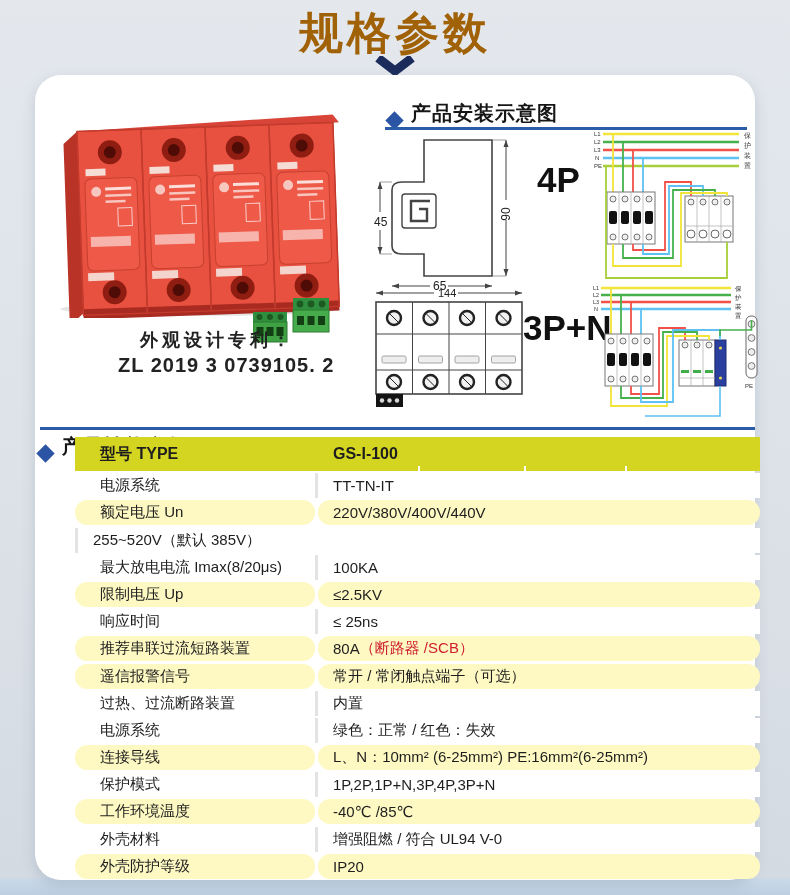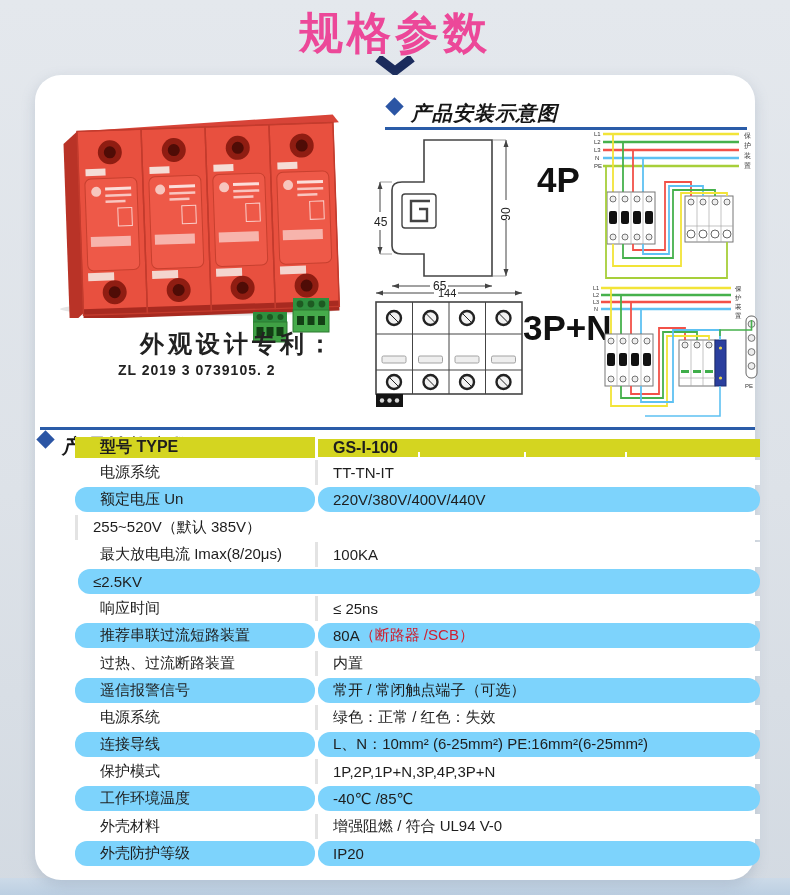--- a/index.html
+++ b/index.html
@@ -2,47 +2,47 @@
 <html><head>
 <meta charset="utf-8">
 <style>
   * { margin:0; padding:0; box-sizing:border-box; }
   html,body { width:790px; height:895px; overflow:hidden; }
   body { font-family:"Liberation Sans","DejaVu Sans",sans-serif; position:relative;
          background:linear-gradient(180deg,#e4e8ed 0%,#dde2e8 55%,#d3dae2 100%); }
   .bottom-strip { position:absolute; left:0; top:878px; width:790px; height:17px;
                   background:linear-gradient(180deg,#ccdaE8,#bccfe2); }
   .page-title { position:absolute; top:4px; left:0; width:790px; text-align:center;
-                font-size:44px; font-weight:bold; letter-spacing:4px; color:#ec4899; }
+                font-size:44px; font-weight:bold; letter-spacing:4px; color:#a16207; }
   .title-chevron { position:absolute; top:56px; left:375px; }
   .card { position:absolute; left:35px; top:75px; width:720px; height:805px;
           background:#fff; border-radius:26px; box-shadow:0 5px 14px rgba(110,130,155,.28); }
   
-  .sec-head { position:absolute; display:flex; align-items:flex-start; gap:10px;font-style:italic; }
+  .sec-head { position:absolute; display:flex; align-items:flex-end; gap:10px; }
   .diamond { width:13px; height:13px; background:#2b55a4; transform:rotate(45deg); flex:0 0 13px; }
   .sec-title { font-size:20px; font-weight:700; color:#161616; letter-spacing:1px; }
   .sec-line { position:absolute; height:3px; background:#2a5ca8; }
   
   .patent { position:absolute; left:118px; top:328px; color:#222; }
-  .patent .l1 { font-size:24px; font-weight:700; letter-spacing:4px; padding-left:22px; }
-  .patent .l2 { font-size:14px; font-weight:700; letter-spacing:1px; margin-top:2px; }
+  .patent .l1 { font-size:18px; font-weight:700; letter-spacing:4px; padding-left:22px; }
+  .patent .l2 { font-size:20px; font-weight:700; letter-spacing:1px; margin-top:2px; }
   
   .pole-label { position:absolute; font-size:35px; font-weight:700; color:#111; }
   
   .spec-table { position:absolute; left:75px; top:437px; width:685px; }
   .trow { display:flex; height:25px; margin-bottom:2.2px; align-items:stretch; }
   .tcell { display:flex; align-items:center; font-size:15px; font-weight:400; color:#1e1e1e; }
   .tcell.lab { width:240px; padding-left:25px; flex:0 0 240px; }
   .tcell.val { flex:1 1 auto; padding-left:15px; }
   .gap { width:3px; flex:0 0 3px; }
   .trow.white .tcell { background:#fff; }
   .trow.white .gap { background:#e3e3e3; }
-  .trow.gray .tcell { background:#7dd3fc;border-radius:12px; }
+  .trow.gray .tcell { background:#fef9c3;border-radius:12px; }
   .trow.gray .gap { background:#fff; }
-  .trow.head { height:21px;align-items:center; }
+  .trow.head { height:34px; }
   .trow.head .tcell { background:#d4d520; font-weight:700; font-size:16px; }
   .trow.head .gap { background:#d4d520; }
   .trow.head .tcell.val { position:relative; }
   .hdr-tick { position:absolute; bottom:0; width:2px; height:5px; background:#fff; }
   .red { color:#cf2030; }
   svg text { font-family:"Liberation Sans","DejaVu Sans",sans-serif; }
 </style>
 </head>
 <body>
 
@@ -437,52 +437,53 @@
         </div>
       </div>
       <div class="trow white">
         <div class="tcell lab">最大放电电流 Imax(8/20μs)</div>
         <div class="gap"></div>
         <div class="tcell val">
           <span>100KA</span>
         </div>
       </div>
       <div class="trow gray">
+        <div class="tcell lab">限制电压 Up</div>
         <div class="gap"></div>
         <div class="tcell val">
           <span>≤2.5KV</span>
         </div>
       </div>
       <div class="trow white">
         <div class="tcell lab">响应时间</div>
         <div class="gap"></div>
         <div class="tcell val">
           <span>≤ 25ns</span>
         </div>
       </div>
       <div class="trow gray">
         <div class="tcell lab">推荐串联过流短路装置</div>
         <div class="gap"></div>
         <div class="tcell val">
           <span>80A </span>
           <span class="red">（断路器 /SCB）</span>
         </div>
       </div>
+      <div class="trow gray">
+        <div class="tcell lab">遥信报警信号</div>
+        <div class="gap"></div>
+        <div class="tcell val">
+          <span>常开 / 常闭触点端子（可选）</span>
+        </div>
+      </div>
       <div class="trow white">
         <div class="tcell lab">过热、过流断路装置</div>
         <div class="gap"></div>
         <div class="tcell val">
           <span>内置</span>
-        </div>
-      </div>
-      <div class="trow gray">
-        <div class="tcell lab">遥信报警信号</div>
-        <div class="gap"></div>
-        <div class="tcell val">
-          <span>常开 / 常闭触点端子（可选）</span>
         </div>
       </div>
       <div class="trow white">
         <div class="tcell lab">电源系统</div>
         <div class="gap"></div>
         <div class="tcell val">
           <span>绿色：正常 / 红色：失效</span>
         </div>
       </div>
       <div class="trow gray">

